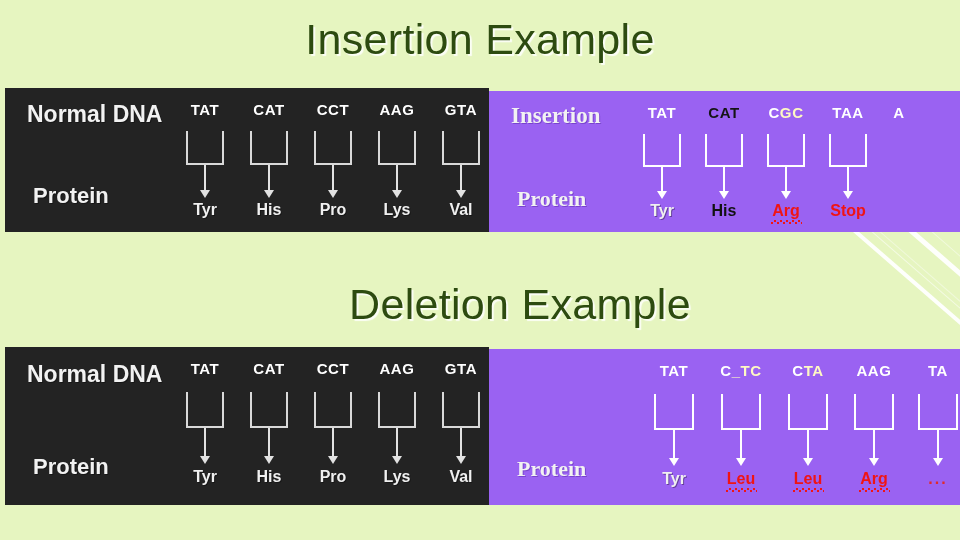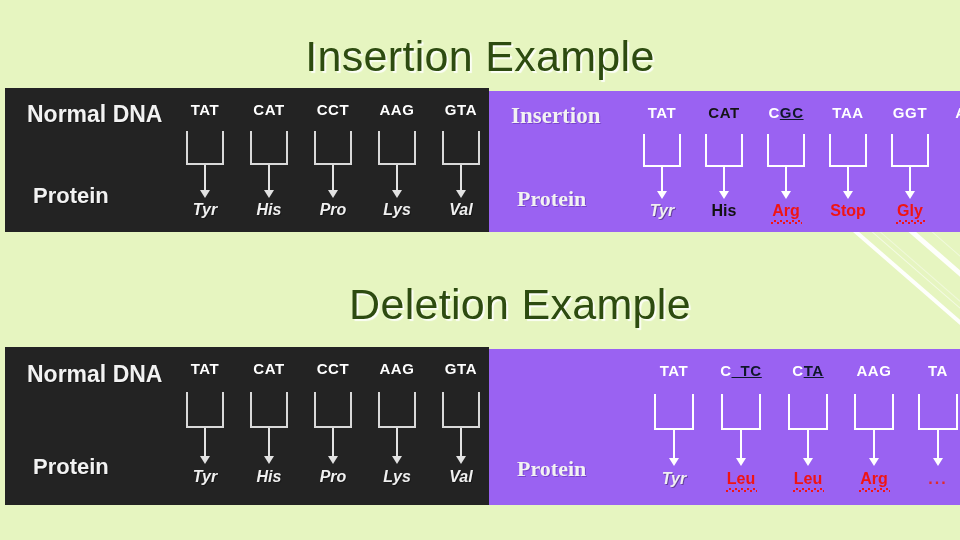--- a/index.html
+++ b/index.html
@@ -44,21 +44,21 @@
     left: 0;
     width: 960px;
     text-align: center;
     font-size: 43px;
     font-weight: 400;
     color: #2d4b10;
     letter-spacing: .3px;
     text-shadow: 2px 2px 1px rgba(255,255,255,.85);
     white-space: nowrap;
   }
-  #title-insertion { top: 32px; }
+  #title-insertion { top: 15px; }
   #title-deletion  { top: 280px; padding-left: 40px; }
 
   
   .panel {
     position: absolute;
     box-sizing: border-box;
     overflow: hidden;
   }
   .panel.dark   { background: #232323; }
   .panel.purple { background: #9a62f2; }
@@ -105,30 +105,30 @@
   .codon {
     font-size: 15px;
     font-weight: bold;
     letter-spacing: .6px;
     white-space: nowrap;
     line-height: 1;
   }
   .codon.white { color: #ffffff; }
   .codon.black { color: #141414; }
   .codon .ch-white { color: #ffffff; }
-  .codon .ch-black { color: #0f172a; text-decoration: underline; }
+  .codon .ch-black { color: #fef9c3; }
 
   .amino {
     font-size: 16px;
     font-weight: bold;
     white-space: nowrap;
     line-height: 1;
     position: relative;
   }
-  .amino.white { color: #f0f0f0; text-shadow: 1px 1px 0 rgba(0,0,0,.35); font-style: italic; }
+  .amino.white { color: #f0f0f0; text-shadow: 1px 1px 0 rgba(0,0,0,.35); }
   .amino.black { color: #111111; }
   .amino.red   { color: #f01414; }
   .amino.redmuted { color: #e02b2b; }
 
   
   .amino.squiggle::after {
     content: "";
     position: absolute;
     left: -2px;
     right: -2px;
@@ -275,29 +275,20 @@
       </div>
       <div class="col" style="width: 62px;">
         <div class="codon white" style="margin-top: 14px;">TAA</div>
         <div class="bracket" style="margin-top: 14px; width: 38px; height: 65px;">
           <div class="u" style="height: 33px;"></div>
           <div class="stem" style="top: 33px; height: 25px;"></div>
           <div class="head" style="top: 57px;"></div>
         </div>
         <div class="amino red" style="margin-top: 4px;">Stop</div>
       </div>
-      <div class="col" style="width: 62px;">
-        <div class="codon white" style="margin-top: 14px;">GGT</div>
-        <div class="bracket" style="margin-top: 14px; width: 38px; height: 65px;">
-          <div class="u" style="height: 33px;"></div>
-          <div class="stem" style="top: 33px; height: 25px;"></div>
-          <div class="head" style="top: 57px;"></div>
-        </div>
-        <div class="amino red squiggle" style="margin-top: 4px;">Gly</div>
-      </div>
       <div class="col" style="width: 40px;">
         <div class="codon white" style="margin-top: 14px;">A</div>
         <div class="bracket no-bracket" style="margin-top: 14px; width: 38px; height: 65px;">
           <div class="u" style="height: 33px;"></div>
         </div>
         <div class="amino white" style="margin-top: 4px;"></div>
       </div>
     </div>
   </div>
 <div id="panel-normal-2" class="panel dark">

